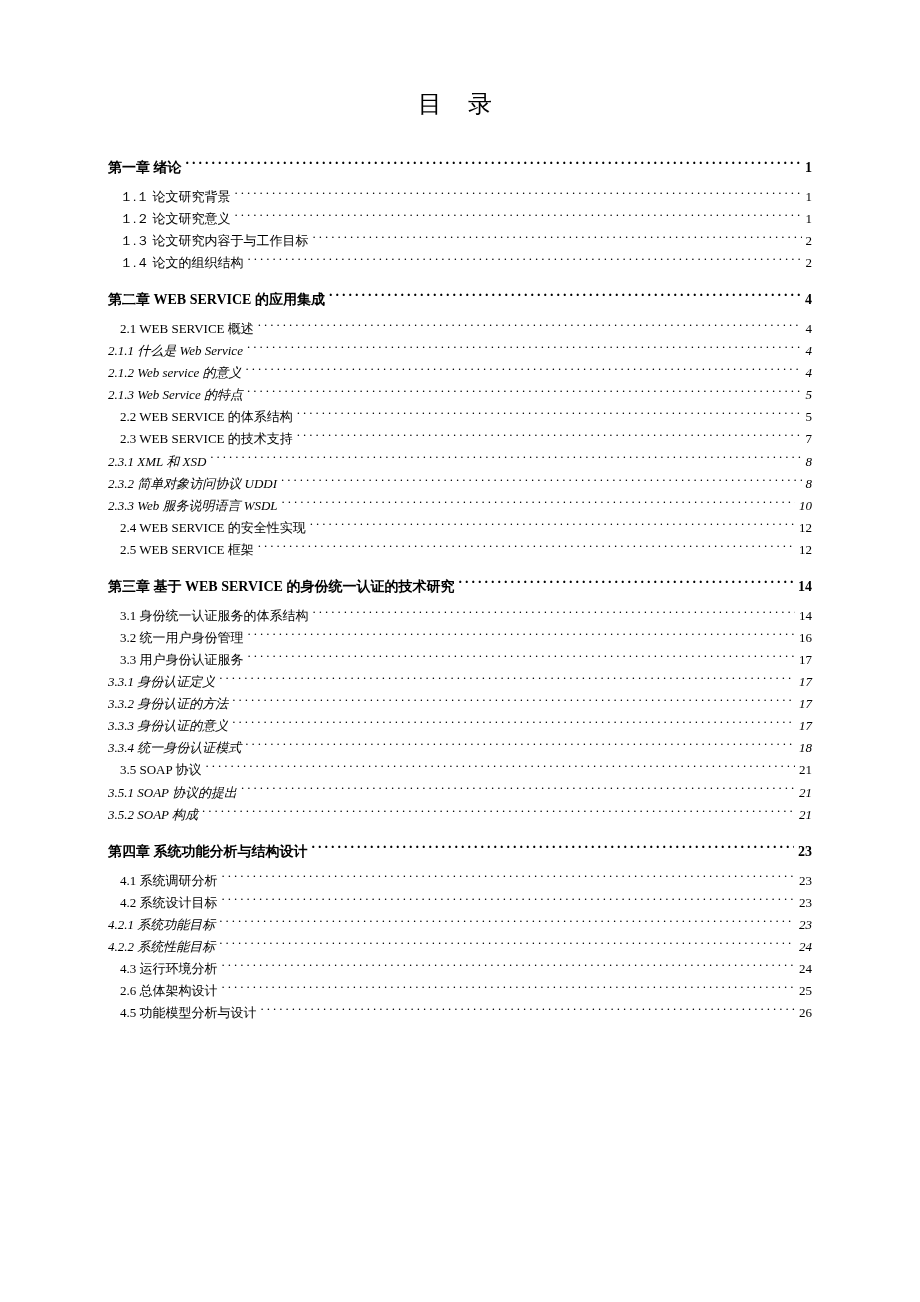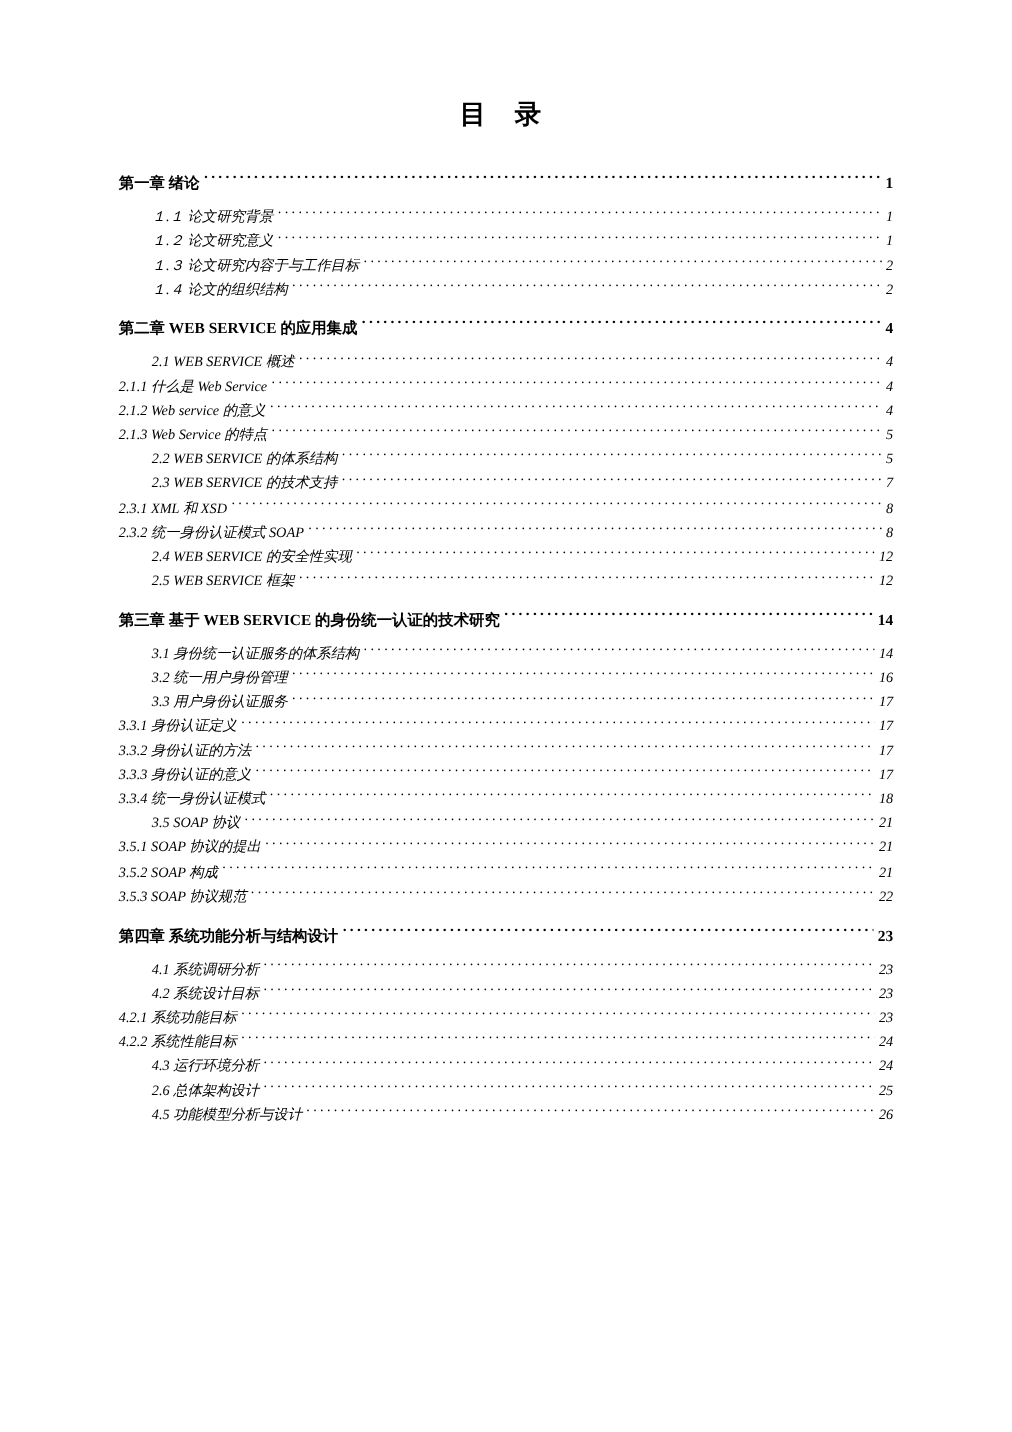--- a/index.html
+++ b/index.html
@@ -7,41 +7,40 @@
       background: #fff;
       width: 920px;
       min-height: 1302px;
       padding: 88px 108px 100px 108px;
       font-family: "SimSun", "宋体", serif;
       color: #000;
     }
     .title {
       text-align: center;
       font-size: 24px;
-      font-weight: bold;
+      font-weight: normal;
       margin-bottom: 36px;
       letter-spacing: 10px;
     }
     .toc-line {
       display: flex;
       align-items: baseline;
       font-size: 13px;
       line-height: 1.7;
       white-space: nowrap;
     }
     .toc-chapter {
       font-weight: bold;
       font-size: 14px;
       margin-top: 14px;
       margin-bottom: 6px;
     }
     .toc-section {
-      margin-left: 30px;
+      margin-left: 12px;
       font-weight: normal;
-      font-style: italic;
     }
     .toc-sub {
       font-style: italic;
     }
     .toc-label { flex: 0 0 auto; }
     .leader {
       flex: 1 1 auto;
       overflow: hidden;
       margin: 0 4px;
       height: 1em;
@@ -125,24 +124,29 @@
       <span class="toc-label sc">2.3 WEB SERVICE 的技术支持</span>
       <span class="leader"></span>
       <span class="toc-page">7</span>
     </div>
     <div class="toc-line toc-sub">
       <span class="toc-label">2.3.1 XML 和 XSD</span>
       <span class="leader"></span>
       <span class="toc-page">8</span>
     </div>
     <div class="toc-line toc-sub">
-      <span class="toc-label">2.3.2 统一身份认证模式 SOAP</span>
+      <span class="toc-label">2.3.2 简单对象访问协议 UDDI</span>
       <span class="leader"></span>
       <span class="toc-page">8</span>
     </div>
+    <div class="toc-line toc-sub">
+      <span class="toc-label">2.3.3 Web 服务说明语言 WSDL</span>
+      <span class="leader"></span>
+      <span class="toc-page">10</span>
+    </div>
     <div class="toc-line toc-section">
       <span class="toc-label sc">2.4 WEB SERVICE 的安全性实现</span>
       <span class="leader"></span>
       <span class="toc-page">12</span>
     </div>
     <div class="toc-line toc-section">
       <span class="toc-label sc">2.5 WEB SERVICE 框架</span>
       <span class="leader"></span>
       <span class="toc-page">12</span>
     </div>
@@ -193,25 +197,20 @@
     </div>
     <div class="toc-line toc-sub">
       <span class="toc-label">3.5.1 SOAP 协议的提出</span>
       <span class="leader"></span>
       <span class="toc-page">21</span>
     </div>
     <div class="toc-line toc-sub">
       <span class="toc-label">3.5.2 SOAP 构成</span>
       <span class="leader"></span>
       <span class="toc-page">21</span>
-    </div>
-    <div class="toc-line toc-sub">
-      <span class="toc-label">3.5.3 SOAP 协议规范</span>
-      <span class="leader"></span>
-      <span class="toc-page">22</span>
     </div>
     <div class="toc-line toc-chapter">
       <span class="toc-label">第四章 系统功能分析与结构设计</span>
       <span class="leader"></span>
       <span class="toc-page">23</span>
     </div>
     <div class="toc-line toc-section">
       <span class="toc-label">4.1 系统调研分析</span>
       <span class="leader"></span>
       <span class="toc-page">23</span>

